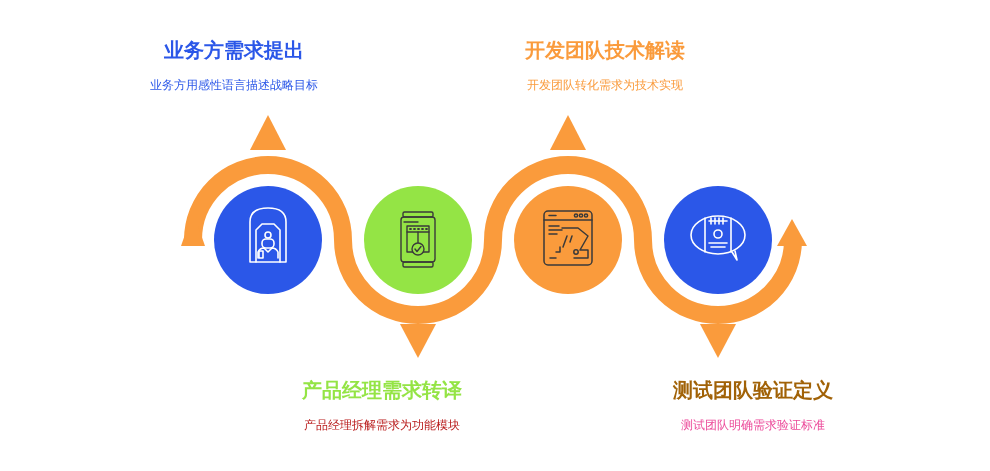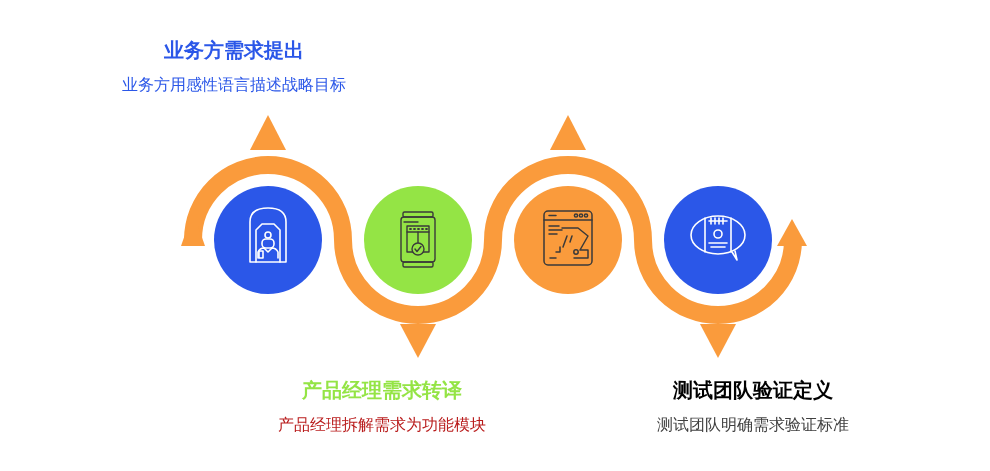--- a/index.html
+++ b/index.html
@@ -1,21 +1,21 @@
 <!DOCTYPE html>
 <html><head>
   <meta charset="utf-8">
   <style>
     html, body { margin: 0; padding: 0; background: #ffffff; }
     body { width: 990px; height: 471px; position: relative; overflow: hidden;
            font-family: "DejaVu Sans", "Liberation Sans", sans-serif; }
     .stage { position: absolute; left: 0; top: 0; width: 840px; height: 471px; }
     .label { position: absolute; text-align: center; width: 300px; }
     .label .title { font-size: 20px; font-weight: bold; line-height: 26px; white-space: nowrap; }
-    .label .desc { font-size: 16px; line-height: 20px; margin-top: 12px; white-space: nowrap; }
+    .label .desc { font-size: 12px; line-height: 20px; margin-top: 12px; white-space: nowrap; }
     svg { position: absolute; left: 0; top: 0; }
   </style>
 </head>
 <body>
 
 <div class="stage">
 
   <svg width="990" height="471" viewBox="0 0 990 471">
 
     <path d="M 193 240 A 75 75 0 0 1 343 240 A 75 75 0 0 0 493 240 A 75 75 0 0 1 643 240 A 75 75 0 0 0 793 240" fill="none" stroke="#FA9B3C" stroke-width="18"></path>
@@ -86,24 +86,28 @@
       <line x1="709" y1="243" x2="727" y2="243"></line>
       <line x1="711" y1="247" x2="725" y2="247"></line>
     </g>
   </svg>
 
   <div class="label" style="left:84px; top:37px;">
     <div class="title" style="color:#2B57E8;">业务方需求提出</div>
     <div class="desc" style="color:#2B57E8;">业务方用感性语言描述战略目标</div>
   </div>
 
+  <div class="label" style="left:455px; top:37px;">
+    <div class="title" style="color:#FA9B3C;">开发团队技术解读</div>
+    <div class="desc" style="color:#FA9B3C;">开发团队转化需求为技术实现</div>
+  </div>
 
   <div class="label" style="left:232px; top:377px;font-family:Liberation Serif, serif;">
     <div class="title" style="color:#94E445;">产品经理需求转译</div>
     <div class="desc" style="color:#b91c1c;">产品经理拆解需求为功能模块</div>
   </div>
 
   <div class="label" style="left:603px; top:377px;">
-    <div class="title" style="color:#000000;">测试团队验证定义</div>
-    <div class="desc" style="color:#404040;">测试团队明确需求验证标准</div>
+    <div class="title" style="color:#a16207;">测试团队验证定义</div>
+    <div class="desc" style="color:#ec4899;">测试团队明确需求验证标准</div>
   </div>
 
 </div>
 
 </body></html>

